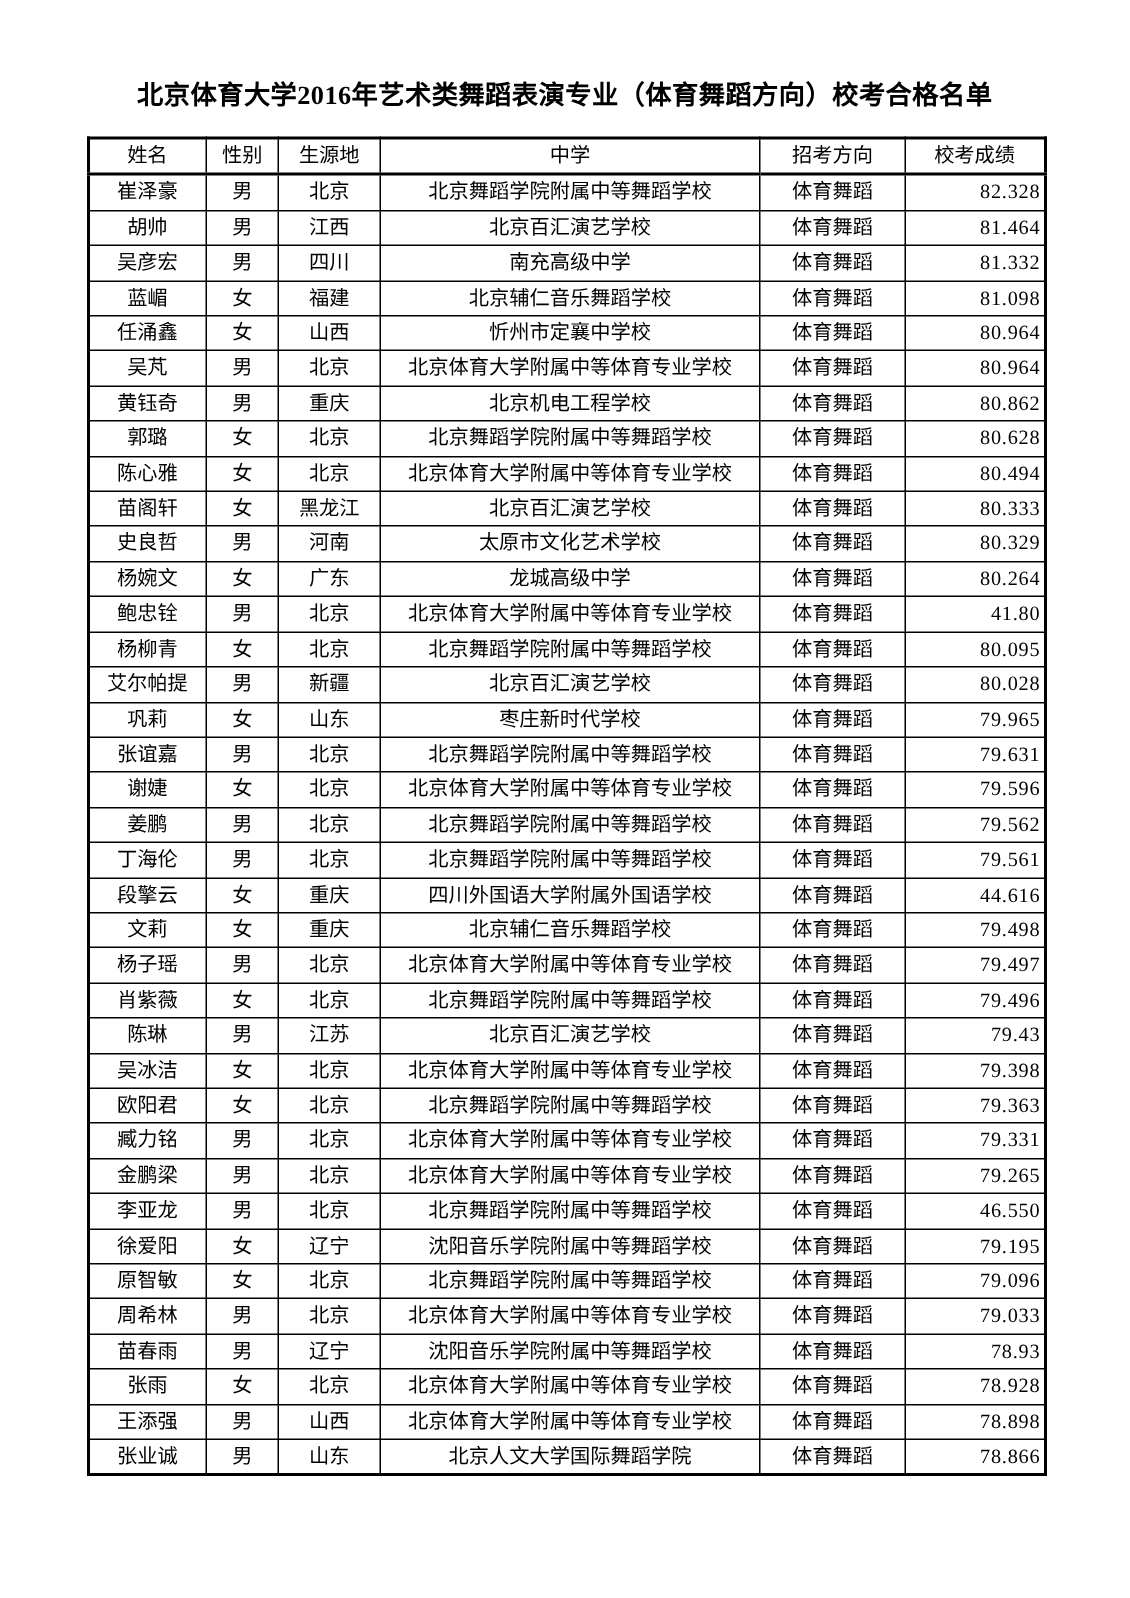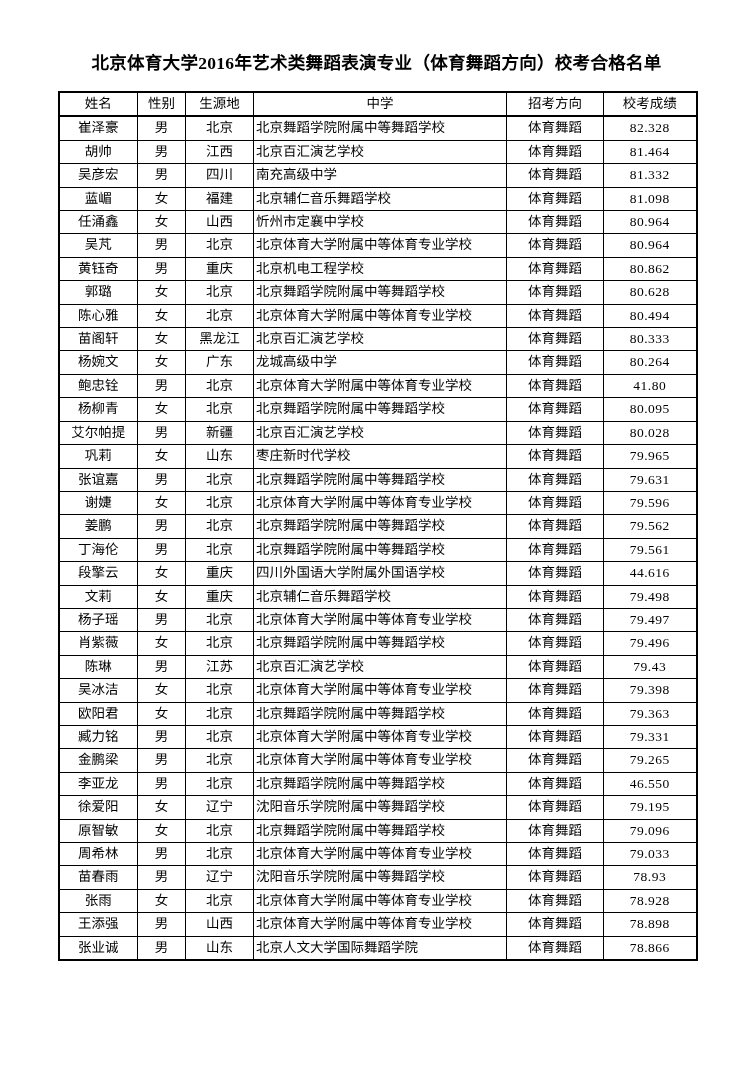--- a/index.html
+++ b/index.html
@@ -63,23 +63,23 @@
     font-weight: normal;
     font-family: "Liberation Serif", "DejaVu Serif", serif;
     overflow: hidden;
     white-space: nowrap;
   }
   table.roster thead th {
     text-align: center;
     border-bottom: 2px solid #000000;
   }
   .cell-center { text-align: center; }
-  .cell-left   { text-align: left; padding-left: 5px; }
+  .cell-left   { text-align: center; padding-left: 5px; }
   .cell-score  {
-    text-align: center;
+    text-align: right;
     font-family: "Liberation Mono", "DejaVu Sans Mono", monospace;
     font-size: 12.5px;
     letter-spacing: 0.5px;
   }
 </style>
 </head>
 <body>
 
 <div class="page">
 
@@ -180,20 +180,28 @@
           </tr>
           <tr>
             <td class="cell-center">苗阁轩</td>
             <td class="cell-center">女</td>
             <td class="cell-center">黑龙江</td>
             <td class="cell-left">北京百汇演艺学校</td>
             <td class="cell-center">体育舞蹈</td>
             <td class="cell-score">80.333</td>
           </tr>
           <tr>
+            <td class="cell-center">史良哲</td>
+            <td class="cell-center">男</td>
+            <td class="cell-center">河南</td>
+            <td class="cell-left">太原市文化艺术学校</td>
+            <td class="cell-center">体育舞蹈</td>
+            <td class="cell-score">80.329</td>
+          </tr>
+          <tr>
             <td class="cell-center">杨婉文</td>
             <td class="cell-center">女</td>
             <td class="cell-center">广东</td>
             <td class="cell-left">龙城高级中学</td>
             <td class="cell-center">体育舞蹈</td>
             <td class="cell-score">80.264</td>
           </tr>
           <tr>
             <td class="cell-center">鲍忠铨</td>
             <td class="cell-center">男</td>

